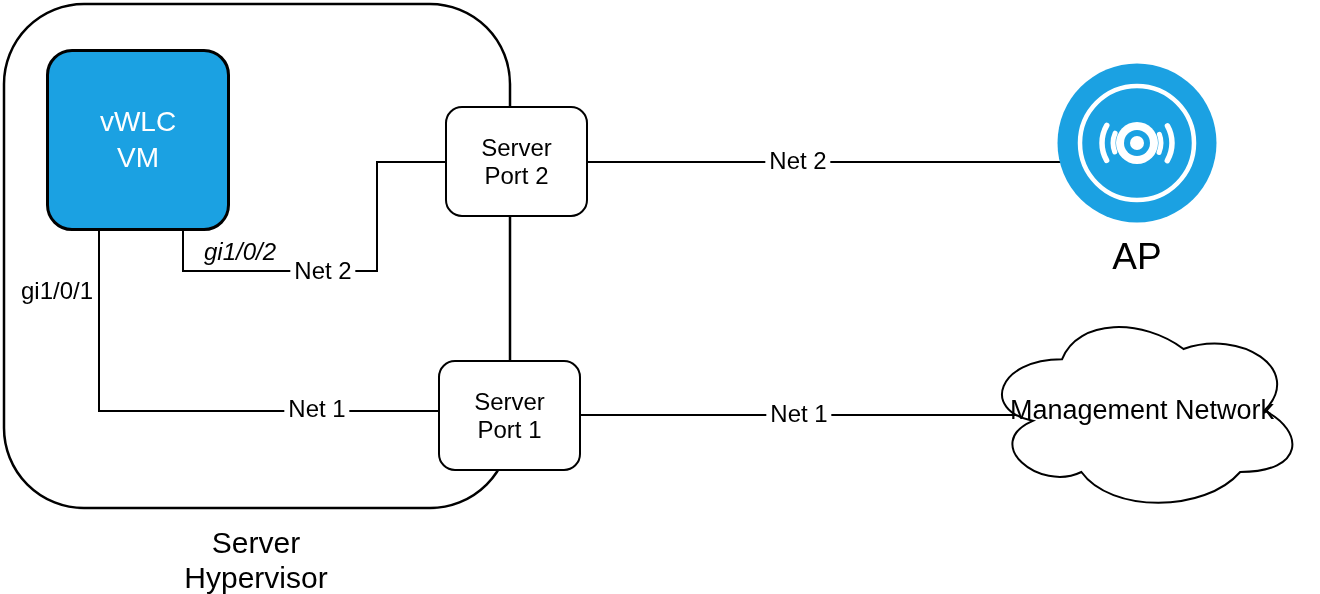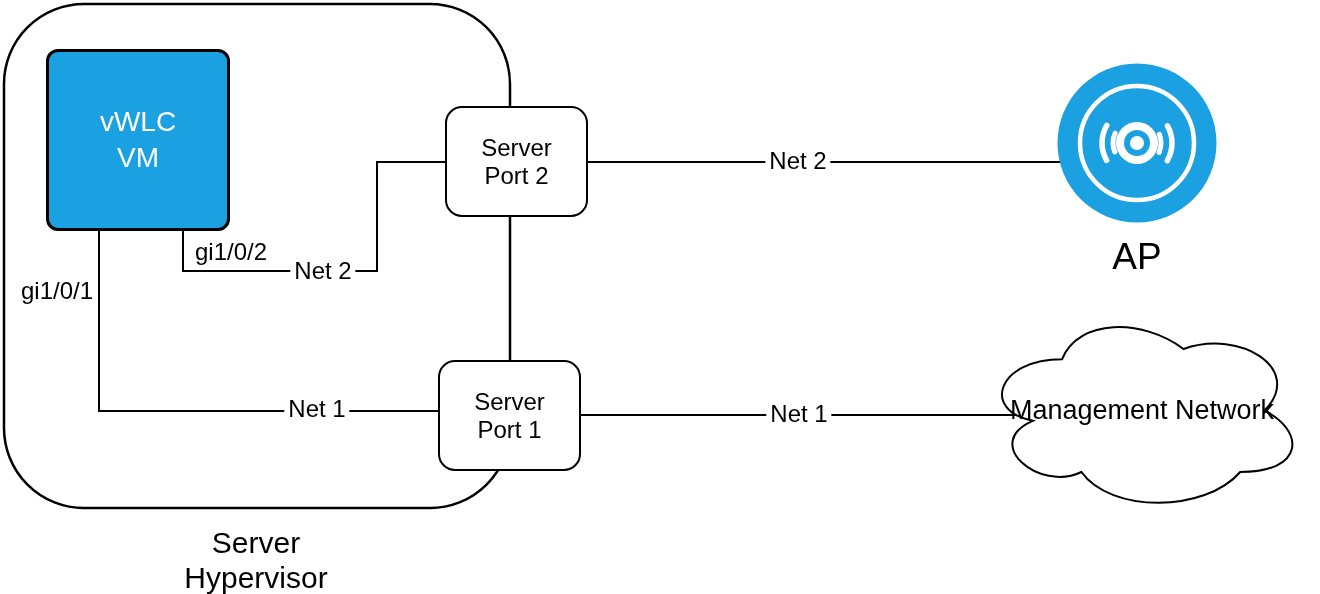--- a/index.html
+++ b/index.html
@@ -7,34 +7,34 @@
     position:relative;width:1320px;height:594px;background:#fff;overflow:hidden;
     font-family:"Liberation Sans","DejaVu Sans",sans-serif;color:#000;
   }
   .layer{position:absolute;left:0;top:0;width:1320px;height:594px;}
   .node{
     position:absolute;display:flex;align-items:center;justify-content:center;
     text-align:center;box-sizing:border-box;background:#fff;border:2.5px solid #000;
   }
   .node .lbl{white-space:pre-line;}
   .vwlc{
-    left:46px;top:49px;width:184px;height:182px;border-radius:12px;border-width:3px;
+    left:46px;top:49px;width:184px;height:182px;border-radius:26px;border-width:3px;
     background:#1ba1e2;color:#fff;font-size:28px;line-height:36px;
   }
   .port{width:143px;height:111px;border-radius:17px;font-size:24px;line-height:28px;}
   .port2{left:445px;top:106px;}
   .port1{left:438px;top:360px;}
   .label{
     position:absolute;transform:translate(-50%,-50%);white-space:pre;
     font-size:24px;line-height:26px;text-align:center;
   }
   .line-label{background:#fff;padding:0 4px;}
   .multiline{white-space:pre-line;}
   .gi1{left:57px;top:252px;margin-top:39px;}
-  .gi2{left:231px;top:252px;}
+  .gi2{left:240px;top:252px;font-style:italic;}
   .net2-inner{left:323px;top:271px;}
   .net1-inner{left:317px;top:409px;}
   .net2-outer{left:798px;top:161px;}
   .net1-outer{left:799px;top:414px;}
   .ap-label{left:1137px;top:257px;font-size:37px;}
   .hyp-label{left:256px;top:560px;font-size:30px;line-height:35px;}
   .cloud-label{left:1142px;top:410px;font-size:27px;}
 </style>
 </head>
 <body>

